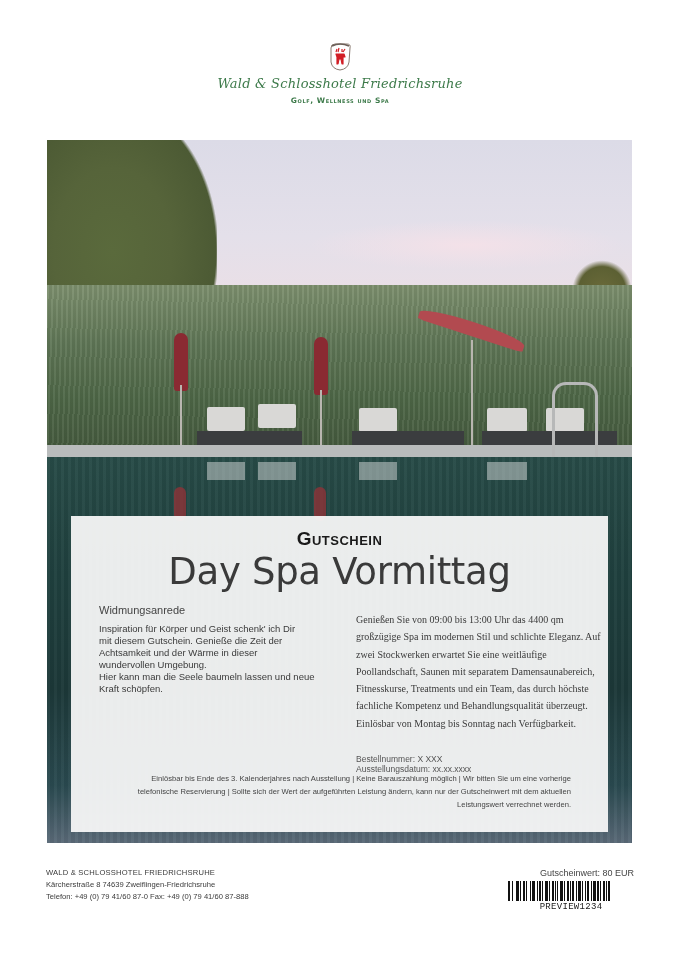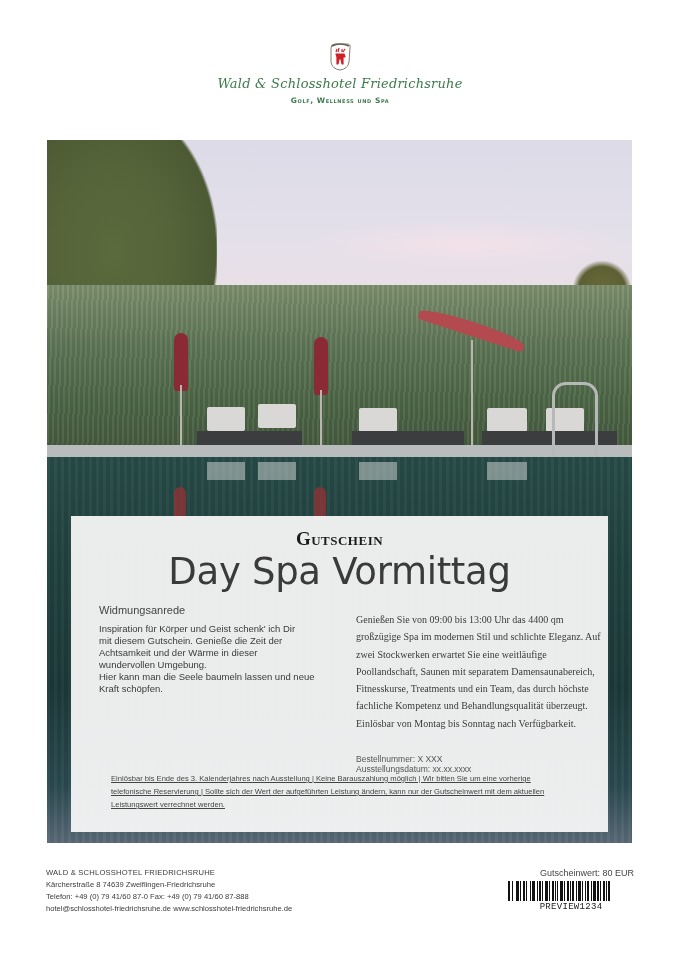--- a/index.html
+++ b/index.html
@@ -70,38 +70,38 @@
   .reflect { position: absolute; background: rgba(200,205,205,0.55); height: 18px; }
   .reflect-red { position: absolute; width: 12px; height: 34px; background: rgba(150,50,55,0.75); border-radius: 6px; }
 
   
   .panel {
     position: absolute; left: 71px; top: 516px; width: 537px; height: 316px;
     background: rgba(248,248,248,0.94);
   }
   .voucher-label {
     position: absolute; top: 12px; left: 0; width: 100%; text-align: center;
-    font-family: Liberation Serif, serif; font-weight: bold; font-size: 19px;
+    font-family: Liberation Sans, sans-serif; font-weight: bold; font-size: 19px;
     font-variant: small-caps; color: #1a1a1a; letter-spacing: 0.5px;
   }
   .voucher-title {
     position: absolute; top: 34px; left: 0; width: 100%; text-align: center;
     font-family: "DejaVu Sans", sans-serif; font-size: 37px; color: #3a3a3a; letter-spacing: -0.3px;
   }
   .left-col { position: absolute; left: 28px; top: 88px; width: 240px; }
   .dedication { font-size: 11px; color: #444; margin-bottom: 7px; }
   .left-text { font-size: 9.5px; line-height: 12px; color: #3a3a3a; white-space: pre-line; }
   .right-col {
     position: absolute; left: 285px; top: 95px; width: 250px;
     font-family: "Liberation Serif", "DejaVu Serif", serif; font-size: 10px; line-height: 17.3px; color: #3a3a3a;
   }
   .order-info { position: absolute; left: 285px; top: 238px; font-size: 8.5px; line-height: 10px; color: #555; }
   .terms {
-    position: absolute; left: 40px; top: 256px; width: 460px; text-align: left;
-    font-size: 7.6px; line-height: 13px; color: #444; text-decoration: underline;
+    position: absolute; left: 40px; top: 256px; width: 460px; text-align: right;
+    font-size: 7.6px; line-height: 13px; color: #444;
   }
 
   
   .footer-left { position: absolute; left: 46px; top: 867px; font-size: 7.6px; line-height: 12px; color: #3a3a3a; }
   .footer-left .name { letter-spacing: 0.2px; }
   .footer-right { position: absolute; left: 508px; top: 868px; width: 126px; text-align: right; }
   .value { font-size: 9px; color: #444; }
   .barcode { margin-top: 3px; height: 20px; width: 126px; display: flex; gap: 0; }
   .barcode span { display: block; height: 100%; background: #111; }
   .barcode .g { background: transparent; }
@@ -178,21 +178,20 @@
     <div>Ausstellungsdatum: xx.xx.xxxx</div>
   </div>
 
   <div class="terms">Einlösbar bis Ende des 3. Kalenderjahres nach Ausstellung | Keine Barauszahlung möglich | Wir bitten Sie um eine vorherige telefonische Reservierung | Sollte sich der Wert der aufgeführten Leistung ändern, kann nur der Gutscheinwert mit dem aktuellen Leistungswert verrechnet werden.</div>
 </div>
 
 <div class="footer-left">
   <div class="name">WALD &amp; SCHLOSSHOTEL FRIEDRICHSRUHE</div>
   <div>Kärcherstraße 8   74639 Zweiflingen-Friedrichsruhe</div>
   <div>Telefon: +49 (0) 79 41/60 87-0   Fax: +49 (0) 79 41/60 87-888</div>
-  <div>hotel@schlosshotel-friedrichsruhe.de   www.schlosshotel-friedrichsruhe.de</div>
 </div>
 
 <div class="footer-right">
   <div class="value">Gutscheinwert: 80 EUR</div>
   <div class="barcode">
     <span style="width:2px"></span>
       <span class="g" style="width:2px"></span>
       <span style="width:1px"></span>
       <span class="g" style="width:3px"></span>
     <span style="width:3px"></span>

